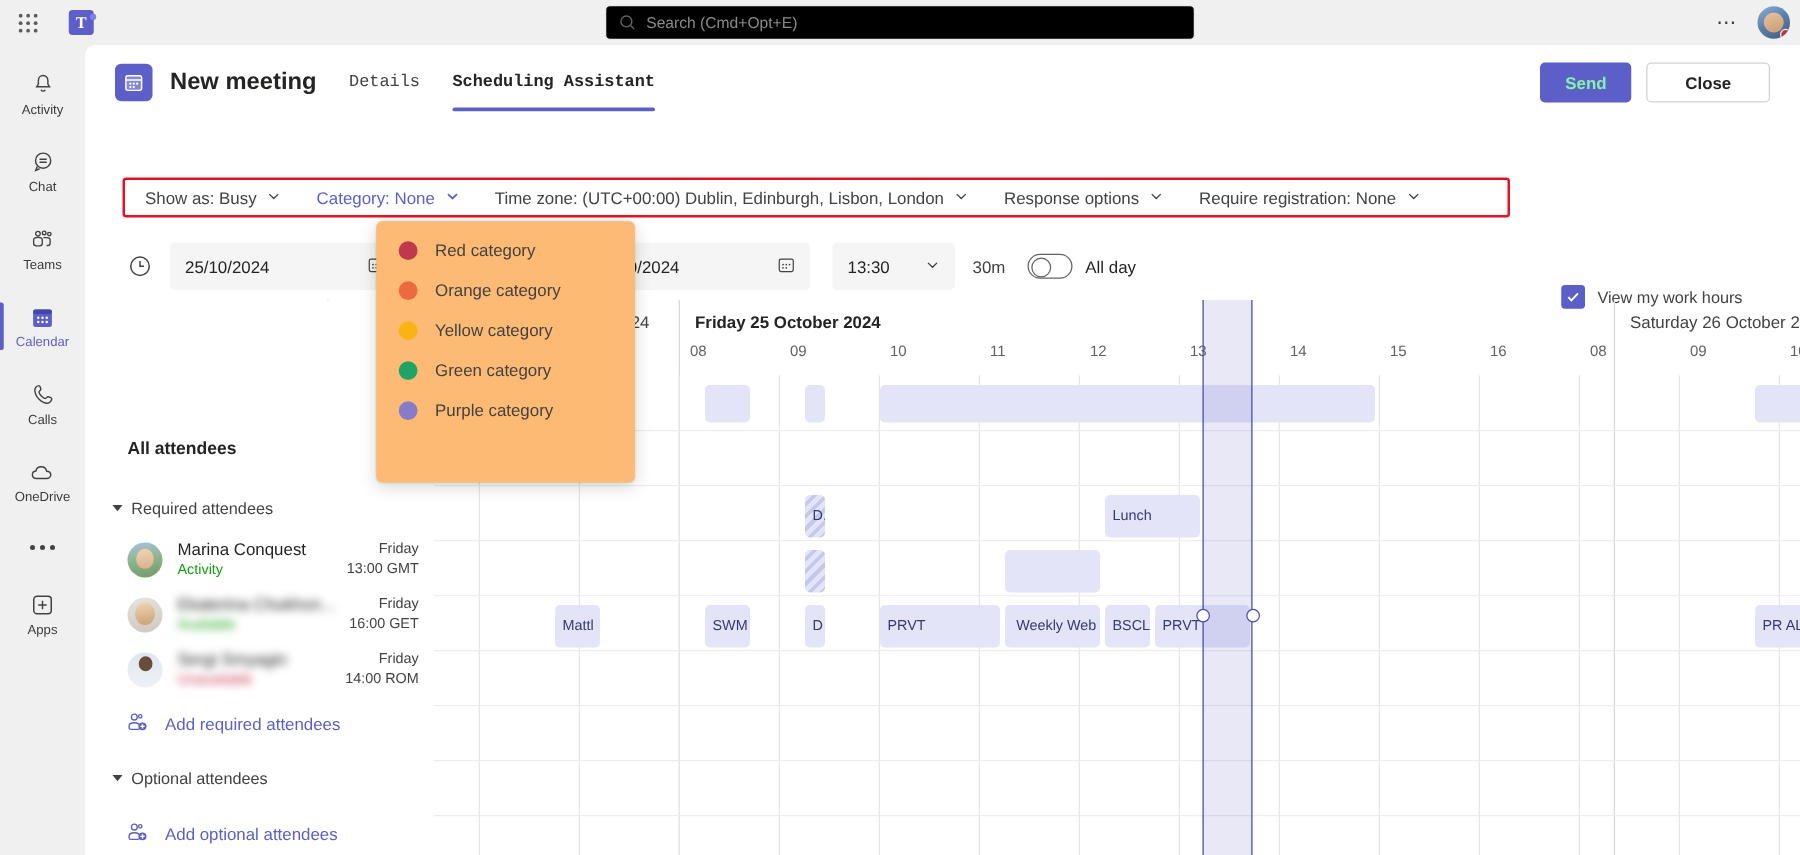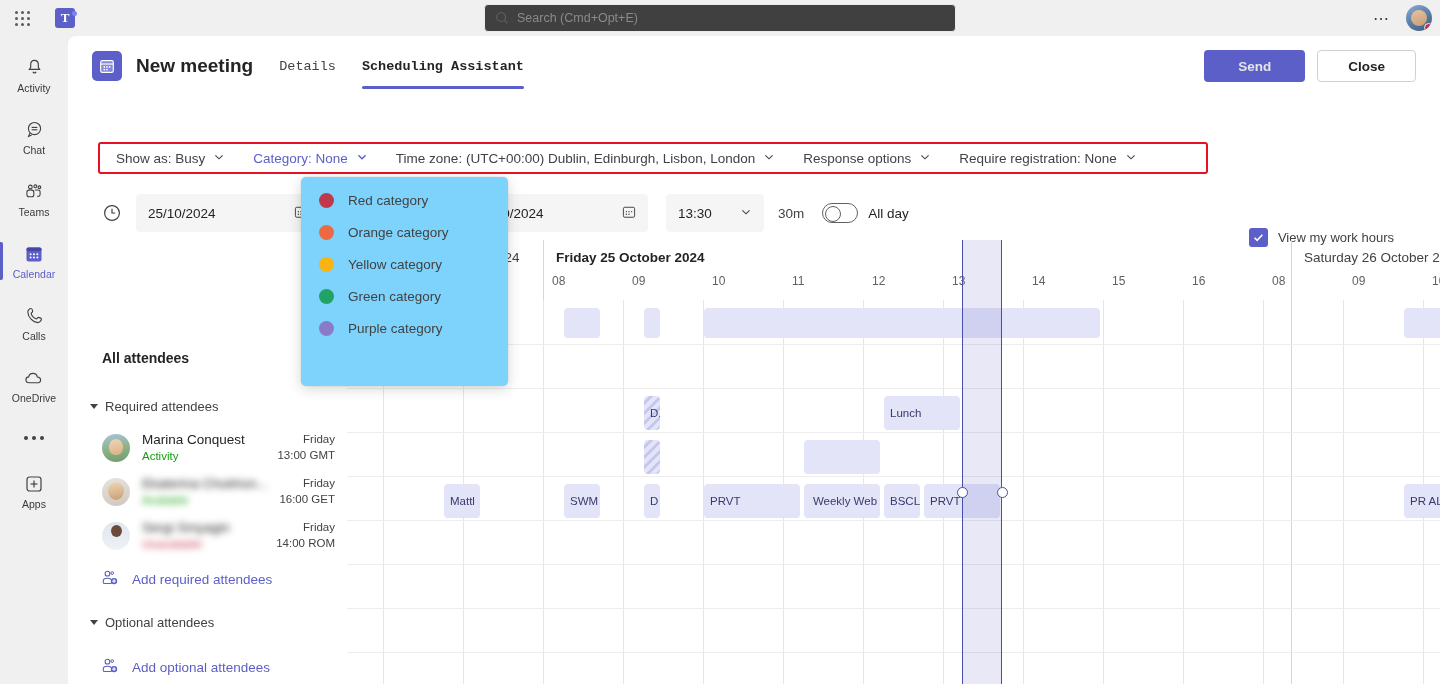--- a/index.html
+++ b/index.html
@@ -19,21 +19,21 @@
   .waffle { width: 44px; display: flex; align-items: center; justify-content: center; cursor: pointer; }
   .waffle-grid { display: grid; grid-template-columns: repeat(3,3px); grid-gap: 3px; }
   .waffle-grid i { width: 3px; height: 3px; background: #5a5a5a; border-radius: 50%; display:block; }
   .teams-logo { width: 44px; display:flex; align-items:center; justify-content:center; }
   .tl-box { width: 20px; height: 20px; background: #5b5fc7; border-radius: 3px;
             color: #fff; font-size: 13px; font-weight: bold; display:flex;
             align-items:center; justify-content:center; font-family:"Liberation Serif", serif;}
   .tl-dot { width: 5px; height: 5px; border-radius:50%; background:#7b83eb; margin-left:-3px; margin-top:-9px;}
   .searchwrap { position:absolute; left: 484px; top: 4px; width: 472px; height: 28px; }
   .searchbox {
-    width: 100%; height: 100%; background: #404040; border-radius: 4px;
+    width: 100%; height: 100%; background: #000000; border-radius: 4px;
     display: flex; align-items: center; padding: 0 10px; gap: 8px; cursor: text;
     border: 1px solid #ebebeb;
   }
   .search-ph { color: #8a8a8a; font-size: 12.5px; }
   .topright { position:absolute; right: 8px; top: 0; height: 36px; display:flex; align-items:center; gap: 10px; }
   .ellipsis-btn { color:#3b3a39; font-size: 16px; letter-spacing: 1px; cursor:pointer; padding: 0 6px;}
   .avatar-top { width: 26px; height: 26px; border-radius: 50%; position: relative;
     background: linear-gradient(150deg,#8fb0d8 0%, #5d82ad 45%, #3f5c7a 100%); overflow:hidden; cursor:pointer;}
   .avatar-top::after{content:"";position:absolute;left:5px;top:5px;width:16px;height:16px;border-radius:50%;
     background:linear-gradient(160deg,#e8c3a0,#c79b74);}
@@ -69,22 +69,22 @@
   .meet-icon { width: 30px; height: 30px; background: #5b5fc7; border-radius: 5px;
     display:flex; align-items:center; justify-content:center; margin-right: 14px; }
   .panel-title { font-size: 19px; font-weight: bold; color: #252423; margin-right: 26px; }
   .tabs { display: flex; align-items: center; gap: 26px; height: 60px; }
   .tab { font-size: 13.5px; color: #424242; cursor: pointer; height: 60px;
          display:flex; align-items:center; position: relative; font-family: Liberation Mono, monospace; }
   .tab.active { color: #252423; font-weight: bold; }
   .tab.active::after { content:""; position:absolute; left:0; right:0; bottom: 7px;
     height: 3px; background:#5b5fc7; border-radius: 2px; }
   .head-btns { position: absolute; right: 24px; top: 14px; display: flex; gap: 12px; }
-  .btn-send { background: #5b5fc7; color: #e5e5e5; border: none; border-radius: 4px;
-    padding: 0 34px; height: 32px; font-size: 13.5px; font-weight: bold; cursor: pointer;
+  .btn-send { background: #5b5fc7; color: #86efac; border: none; border-radius: 4px;
+    padding: 0 20px; height: 32px; font-size: 13.5px; font-weight: bold; cursor: pointer;
     font-family:"Liberation Sans", sans-serif; }
   .btn-close { background: #fff; color: #252423; border: 1px solid #d1d1d1; border-radius: 4px;
     padding: 0 30px; height: 32px; font-size: 13.5px; font-weight: bold; cursor: pointer;
     font-family:"Liberation Sans", sans-serif; }
 
   
   .opts-hl {
     position: absolute; left: 30px; top: 106px; width: 1110px; height: 32px;
     border: 2.5px solid #e81123; border-radius: 3px;
   }
@@ -171,21 +171,21 @@
     background: repeating-linear-gradient(135deg,#e3e4f7 0 4px,#c5c7ef 4px 7px);
   }
   .selcol { position: absolute; background: rgba(91,95,199,0.14);
             border-left: 1.6px solid #4a4ea8; border-right: 1.6px solid #4a4ea8; }
   .handle { position:absolute; width: 11px; height: 11px; border-radius:50%;
             background:#fff; border: 1.6px solid #4a4ea8; }
 
   
   .dropdown {
     position: absolute; left: 233px; top: 141px; width: 207px; height: 209px;
-    background: #7dd3fc; border-radius: 5px;
+    background: #fdba74; border-radius: 5px;
     box-shadow: 0 3px 14px rgba(0,0,0,0.16), 0 0 2px rgba(0,0,0,0.12);
     padding: 7px 0; z-index: 40;
   }
   .dd-item { display:flex; align-items:center; gap: 14px; height: 32px; padding: 0 18px; cursor: pointer; }
   .dot { width: 15px; height: 15px; border-radius: 50%; flex: none; }
   .dd-lbl { font-size: 13.5px; color: #424242; }
 </style>
 </head>
 <body>
 

